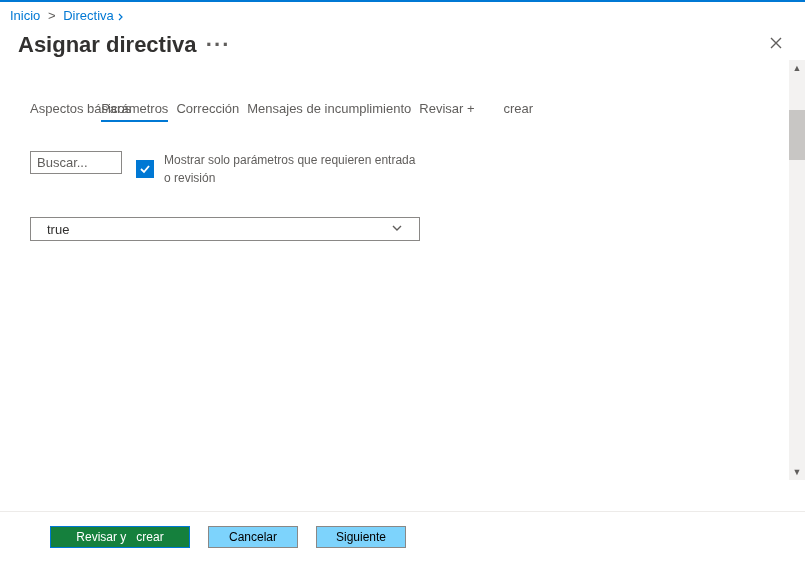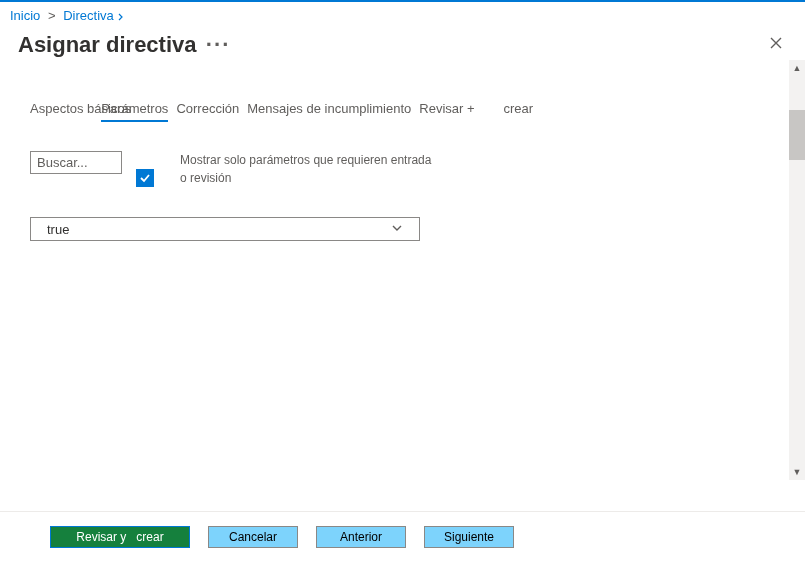--- a/index.html
+++ b/index.html
@@ -74,21 +74,21 @@
     }
     .search-input {
       width: 92px;
       height: 23px;
       border: 1px solid #8a8886;
       padding: 2px 6px;
       font-size: 13px;
       color: #605e5c;
     }
     .search-input::placeholder { color: #605e5c; }
-    .checkbox-wrap { display: flex; gap: 26px; align-items: flex-end; }
+    .checkbox-wrap { display: flex; gap: 10px; align-items: center; }
     .checkbox {
       width: 18px; height: 18px;
       background: #0078d4;
       display: flex; align-items: center; justify-content: center;
       flex-shrink: 0;
       cursor: pointer;
     }
     .checkbox svg { width: 12px; height: 12px; }
     .check-label { font-size: 12px; color: #605e5c; max-width: 260px; line-height: 1.5; }
 
@@ -238,15 +238,14 @@
 
 <div class="vscroll">
   <div class="arrow-up">▲</div>
   <div class="thumb"></div>
   <div class="arrow-down">▼</div>
 </div>
 
 <div class="footer">
   <button class="btn primary" style="white-space:pre;">Revisar y   crear</button>
   <button class="btn">Cancelar</button>
-  <button class="btn">Anterior</button>
   <button class="btn">Siguiente</button>
 </div>
 
 </body></html>

